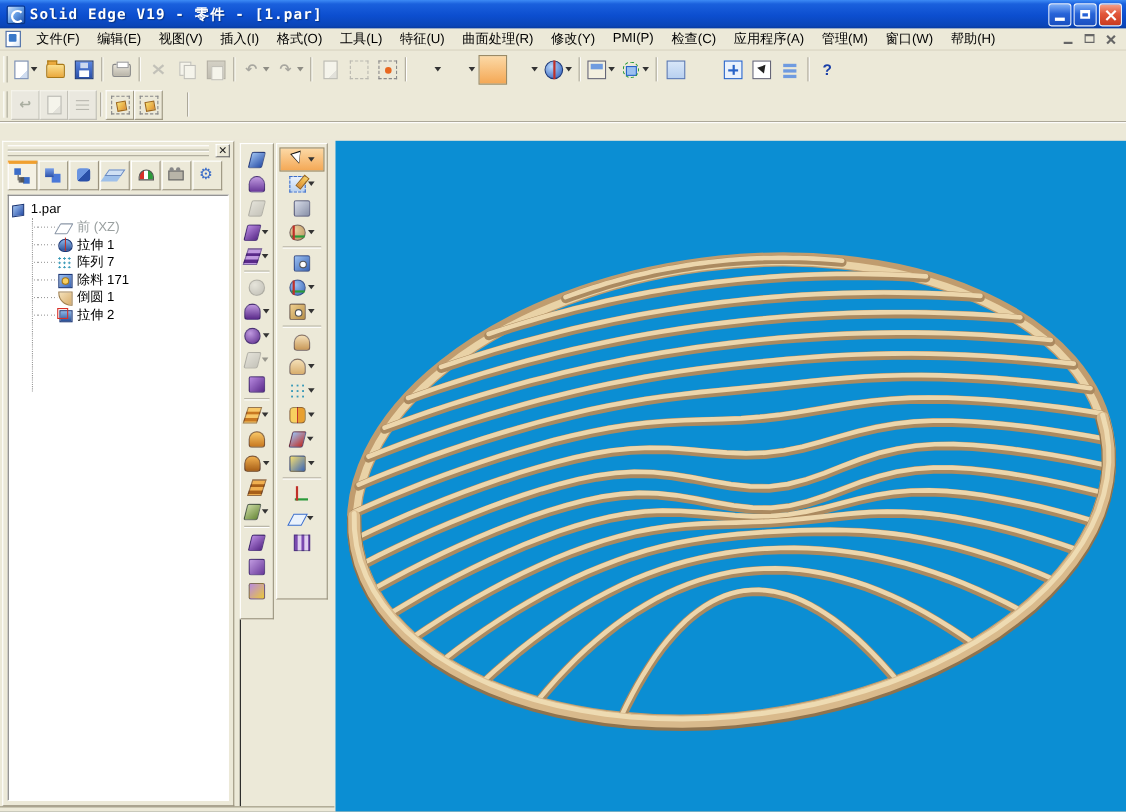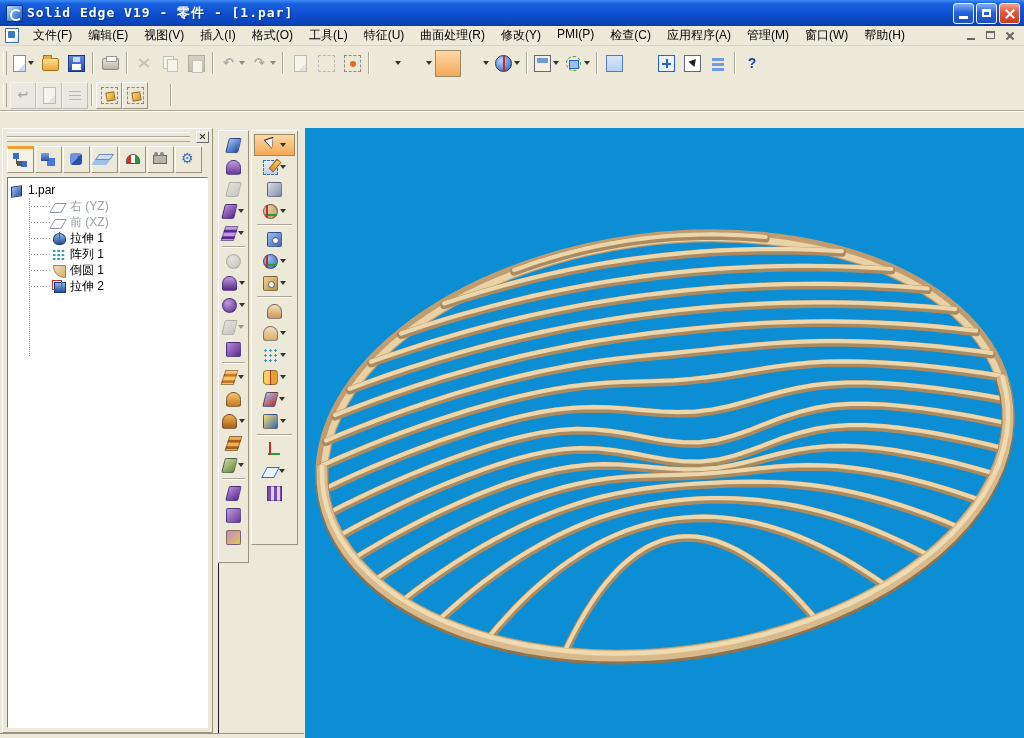--- a/index.html
+++ b/index.html
@@ -380,36 +380,36 @@
       <div id="treebox">
         <div id="tree">
           <div id="vguide"></div>
         <div class="trow">
               <span class="ti ti-part"></span>
               <span class="lbl">1.par</span>
             </div>
             <div class="trow gray">
               <span class="hdots"></span>
               <span class="ti ti-plane"></span>
-              <span class="lbl">右 (YZ)</span>
-            </div>
-            <div class="trow gray">
-              <span class="hdots"></span>
-              <span class="ti ti-plane"></span>
               <span class="lbl">前 (XZ)</span>
             </div>
             <div class="trow">
               <span class="hdots"></span>
               <span class="ti ti-extrude"></span>
               <span class="lbl">拉伸 1</span>
             </div>
             <div class="trow">
               <span class="hdots"></span>
               <span class="ti ti-pattern"></span>
-              <span class="lbl">阵列 1</span>
+              <span class="lbl">阵列 7</span>
+            </div>
+            <div class="trow">
+              <span class="hdots"></span>
+              <span class="ti ti-cutout"></span>
+              <span class="lbl">除料 171</span>
             </div>
             <div class="trow">
               <span class="hdots"></span>
               <span class="ti ti-round"></span>
               <span class="lbl">倒圆 1</span>
             </div>
             <div class="trow">
               <span class="hdots"></span>
               <span class="ti ti-extrude2"></span>
               <span class="lbl">拉伸 2</span>

